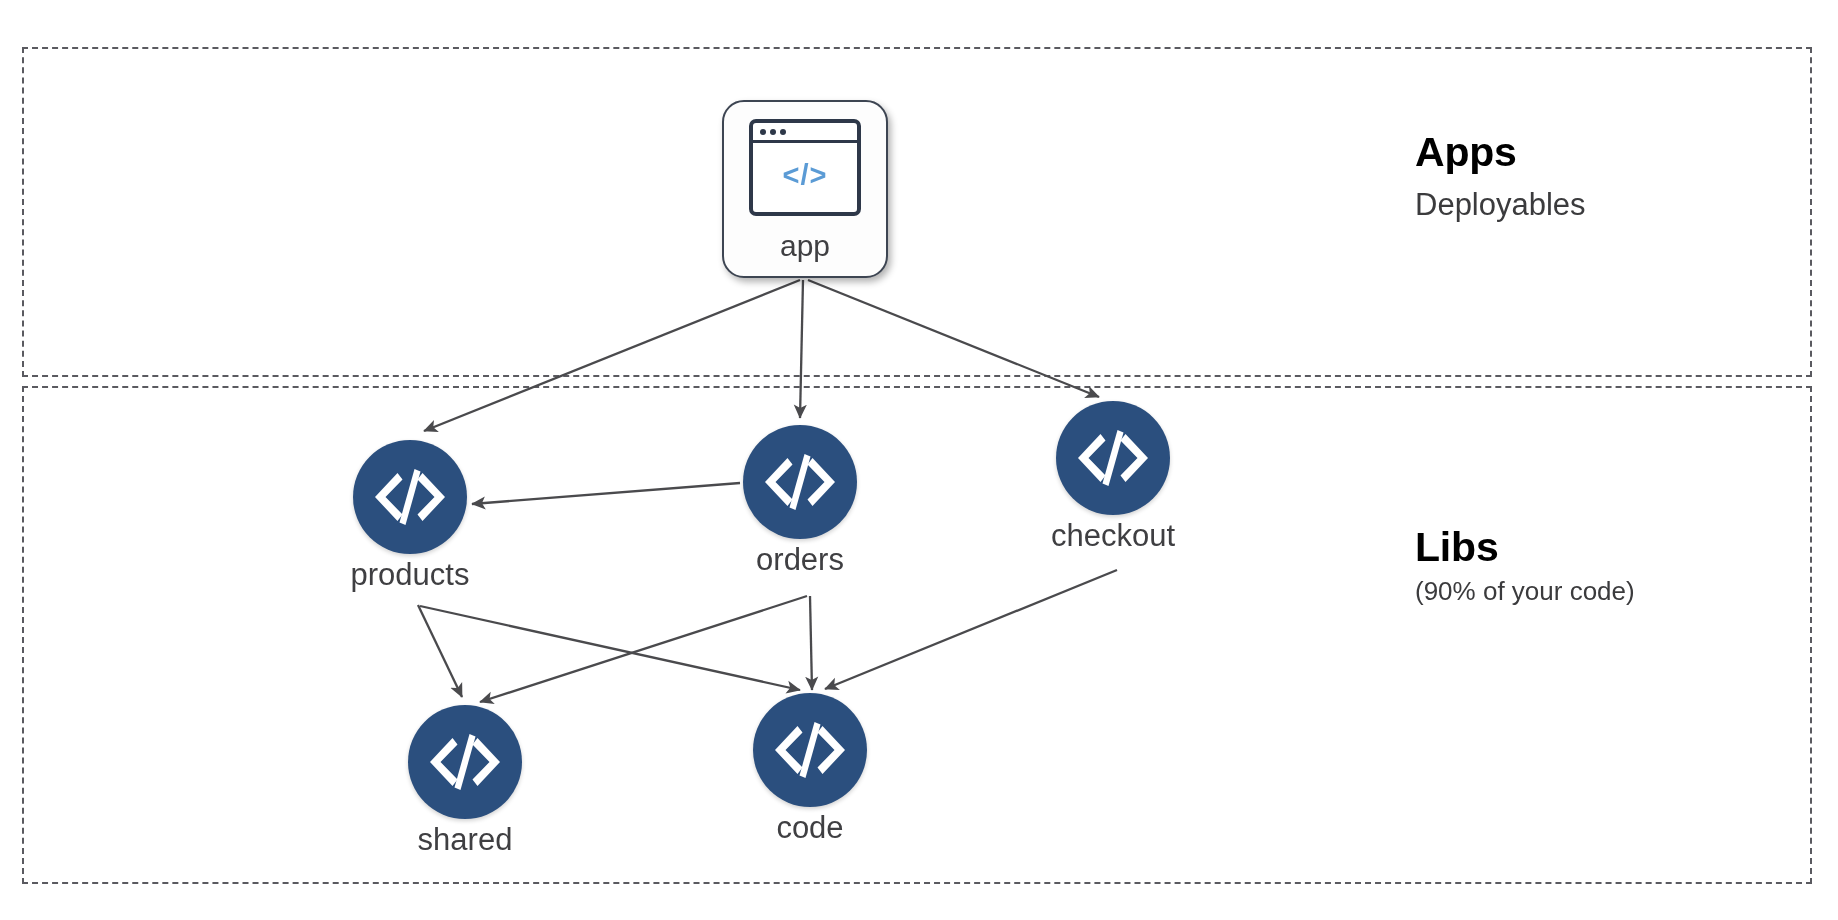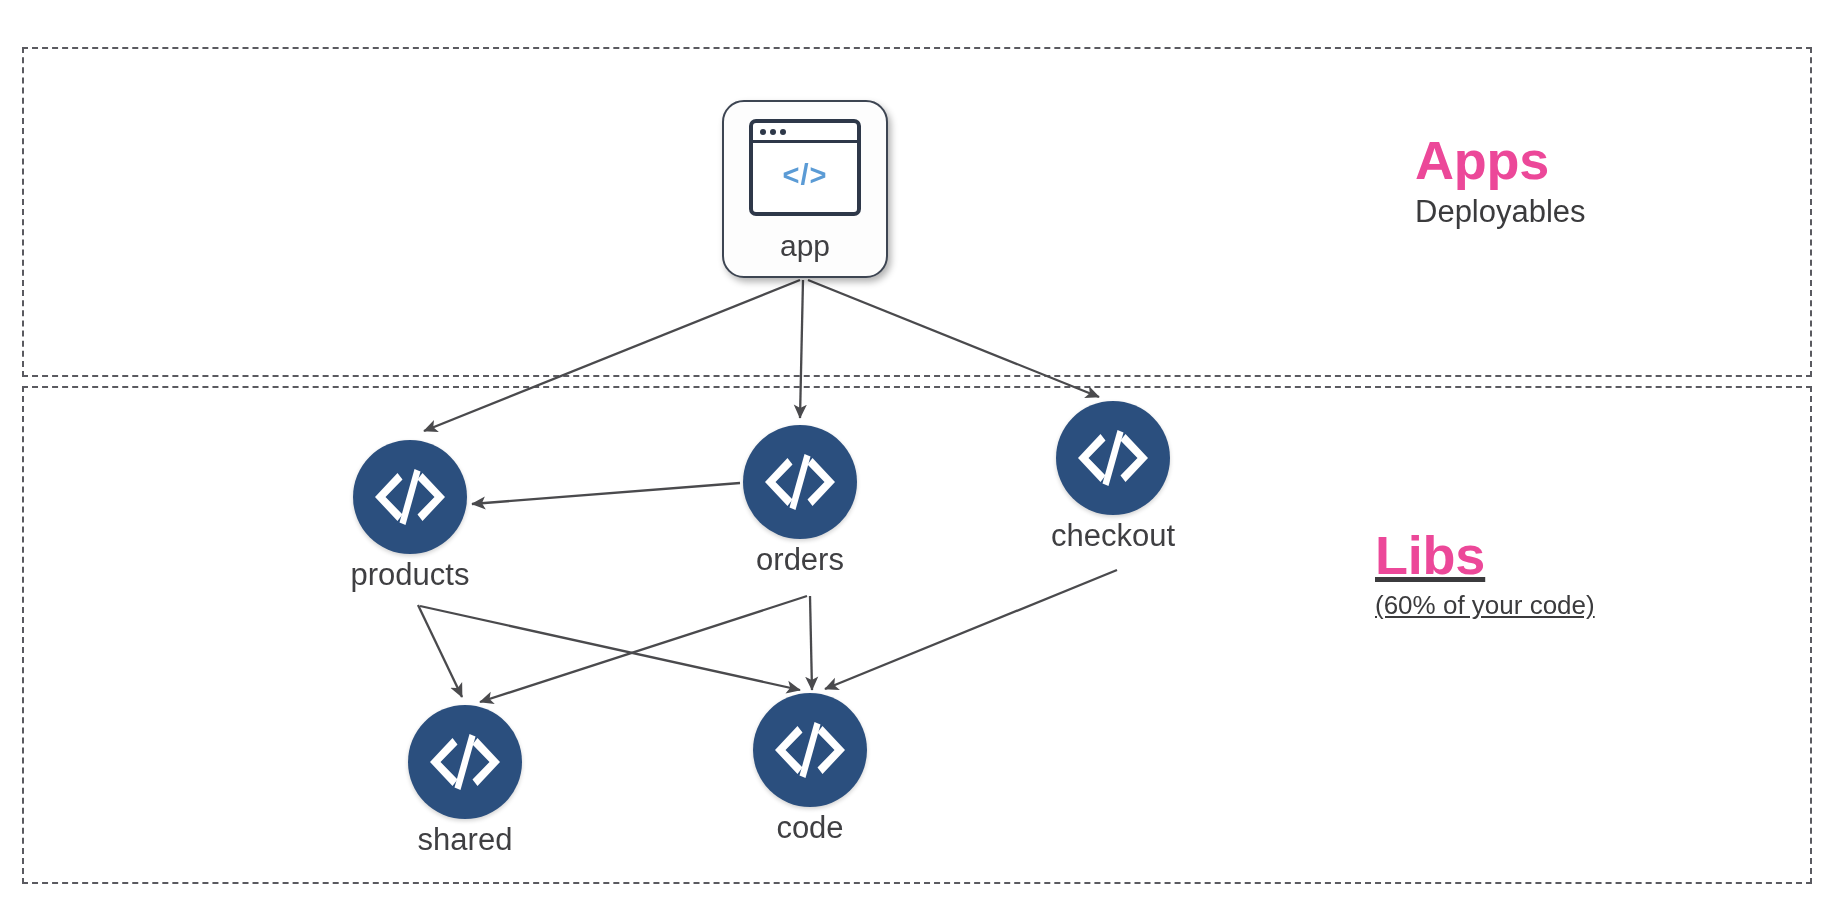--- a/index.html
+++ b/index.html
@@ -30,39 +30,39 @@
   #region-apps   { left: 22px;  top: 47px;  width: 1790px; height: 330px; }
   #region-libs   { left: 22px;  top: 386px; width: 1790px; height: 498px; }
 
   
   .region-legend {
     position: absolute;
     color: #3b3b3d;
     line-height: 1.12;
   }
   .region-legend .legend-title {
-    font-size: 54px;
+    font-size: 41px;
     font-weight: bold;
     letter-spacing: -0.2px;
     display: block;
-    color: #ec4899;
+    color: #000000;
   }
   .region-legend .legend-sub {
     font-size: 31px;
     font-weight: normal;
     display: block;
     color: #3b3b3d;
-    margin-top: 5px;
+    margin-top: 12px;
   }
   .region-legend.small-sub .legend-sub {
     font-size: 26px;
     margin-top: 6px;
   }
   #legend-apps { left: 1415px; top: 130px; }
-  #legend-libs { left: 1375px; top: 525px; text-decoration: underline; }
+  #legend-libs { left: 1415px; top: 525px; }
 
   
   #edges {
     position: absolute;
     left: 0; top: 0;
     width: 1838px;
     height: 920px;
     pointer-events: none;
   }
 
@@ -175,21 +175,21 @@
 
   <div id="region-apps" class="region-box"></div>
   <div id="region-libs" class="region-box"></div>
 
   <div id="legend-apps" class="region-legend">
     <span class="legend-title">Apps</span>
     <span class="legend-sub">Deployables</span>
   </div>
   <div id="legend-libs" class="region-legend small-sub">
     <span class="legend-title">Libs</span>
-    <span class="legend-sub">(60% of your code)</span>
+    <span class="legend-sub">(90% of your code)</span>
   </div>
 
   <svg id="edges" viewBox="0 0 1838 920">
     <defs>
       <marker id="arrowhead" viewBox="0 0 10 10" refX="9.4" refY="5" markerWidth="6.2" markerHeight="6.2" orient="auto-start-reverse">
         <path d="M 0 0.4 L 10 5 L 0 9.6 L 2.4 5 Z" fill="#4a4a4d"></path>
       </marker>
     </defs>
     <g stroke="#4a4a4d" stroke-width="2.3" fill="none" marker-end="url(#arrowhead)">
 

